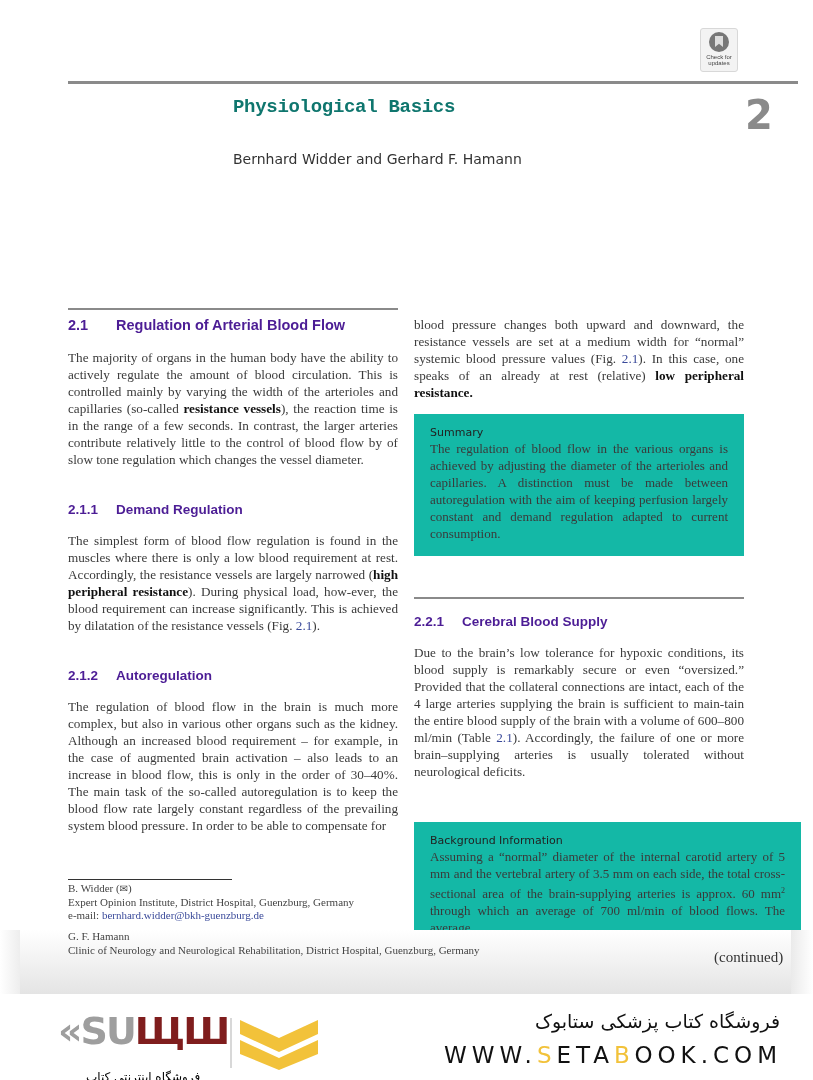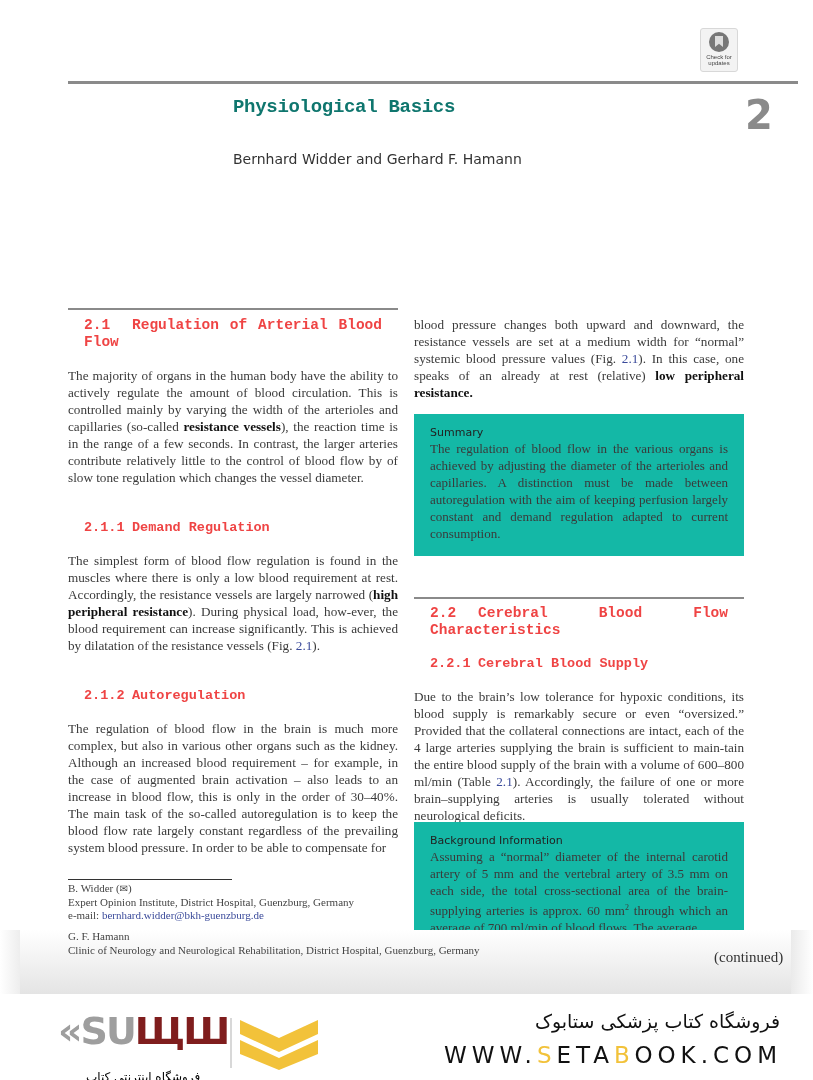--- a/index.html
+++ b/index.html
@@ -14,21 +14,21 @@
   .crossmark { position:absolute; left:700px; top:28px; width:36px; height:42px; background:#f3f3f3; border:1px solid #d8d8d8; border-radius:3px; text-align:center; }
   .crossmark .circ { width:20px; height:20px; border-radius:50%; background:#777; margin:3px auto 0; position:relative; }
   .crossmark .circ::after { content:""; position:absolute; left:6px; top:4px; width:8px; height:11px; background:#ddd; clip-path:polygon(0 0,100% 0,100% 100%,50% 70%,0 100%); }
   .crossmark .lbl { font-family:"Liberation Sans", sans-serif; font-size:6px; line-height:6px; color:#444; margin-top:2px; }
   .chap-title { left:233px; top:96px; font-family:Liberation Mono, monospace; font-weight:bold; font-size:19px; color:#0f766e; letter-spacing:-0.3px; }
   .chap-num { left:745px; top:92px; font-family:"DejaVu Sans", sans-serif; font-weight:bold; font-size:40px; color:#8a8a8a; }
   .authors { left:233px; top:151px; font-family:"DejaVu Sans", sans-serif; font-size:14px; color:#333; }
   .col { position:absolute; width:330px; font-size:13.2px; line-height:17px; text-align:justify; color:#3a3a3a; }
   .col p { margin:0; }
   .sec-rule { height:2px; background:#8a8a8a; width:330px; }
-  h2, h3 { font-family:Liberation Mono, monospace; font-weight:bold; color:#ef4444; margin:16px; }
+  h2, h3 { font-family:Liberation Sans, sans-serif; font-weight:bold; color:#4c1d95; margin:0; }
   h2 { font-size:14.5px; }
   h3 { font-size:13.5px; }
   .num { display:inline-block; width:48px; }
   b { color:#111; }
   a.ref { color:#3a4a9a; text-decoration:none; }
   .box { position:absolute; background:#14b8a6; padding:12px 16px 10px 16px; box-sizing:border-box; }
   .box .bt { font-family:"DejaVu Sans", sans-serif; font-size:11px; color:#222; margin-bottom:1px; }
   .box p { margin:0; font-size:13px; line-height:17px; text-align:justify; color:#3a3a3a; }
   .fn-rule { position:absolute; left:68px; top:879px; width:164px; height:1px; background:#333; }
   .fn { position:absolute; left:68px; font-size:11px; line-height:13.5px; color:#444; }
@@ -78,26 +78,25 @@
     <p><span>blood pressure changes both upward and downward, the resistance vessels are set at a medium width for “normal” systemic blood pressure values (Fig. </span><a class="ref">2.1</a><span>). In this case, one speaks of an already at rest (relative) </span><b>low peripheral resistance.</b></p>
   </div>
 
   <div class="box" style="left:414px; top:414px; width:330px; height:142px;">
     <div class="bt">Summary</div>
     <p>The regulation of blood flow in the various organs is achieved by adjusting the diameter of the arterioles and capillaries. A distinction must be made between autoregulation with the aim of keeping perfusion largely constant and demand regulation adapted to current consumption.</p>
   </div>
 
   <div class="col" style="left:414px; top:597px;">
     <div class="sec-rule"></div>
-    <h2 style="margin-top:6px;"><span class="num">2.2</span><span>Cerebral Blood Flow Characteristics</span></h2>
     <h3 style="margin-top:14px;"><span class="num">2.2.1</span><span>Cerebral Blood Supply</span></h3>
     <p style="margin-top:14px;"><span>Due to the brain’s low tolerance for hypoxic conditions, its blood supply is remarkably secure or even “oversized.” Provided that the collateral connections are intact, each of the 4 large arteries supplying the brain is sufficient to main-tain the entire blood supply of the brain with a volume of 600–800 ml/min (Table </span><a class="ref">2.1</a><span>). Accordingly, the failure of one or more brain–supplying arteries is usually tolerated without neurological deficits.</span></p>
   </div>
 
-  <div class="box" style="left:414px; top:822px; width:330px; height:124px;">
+  <div class="box" style="left:414px; top:822px; width:387px; height:124px;">
     <div class="bt">Background Information</div>
     <p><span>Assuming a “normal” diameter of the internal carotid artery of 5 mm and the vertebral artery of 3.5 mm on each side, the total cross-sectional area of the brain-supplying arteries is approx. 60 mm</span><sup style="font-size:8px;">2</sup><span> through which an average of 700 ml/min of blood flows. The average</span></p>
   </div>
 
   <div class="fade-edge-l"></div>
   <div class="fade"></div>
   <div class="fade-edge-r"></div>
 
   <div class="abs" style="left:714px; top:949px; font-size:15px; color:#333;">(continued)</div>
 

